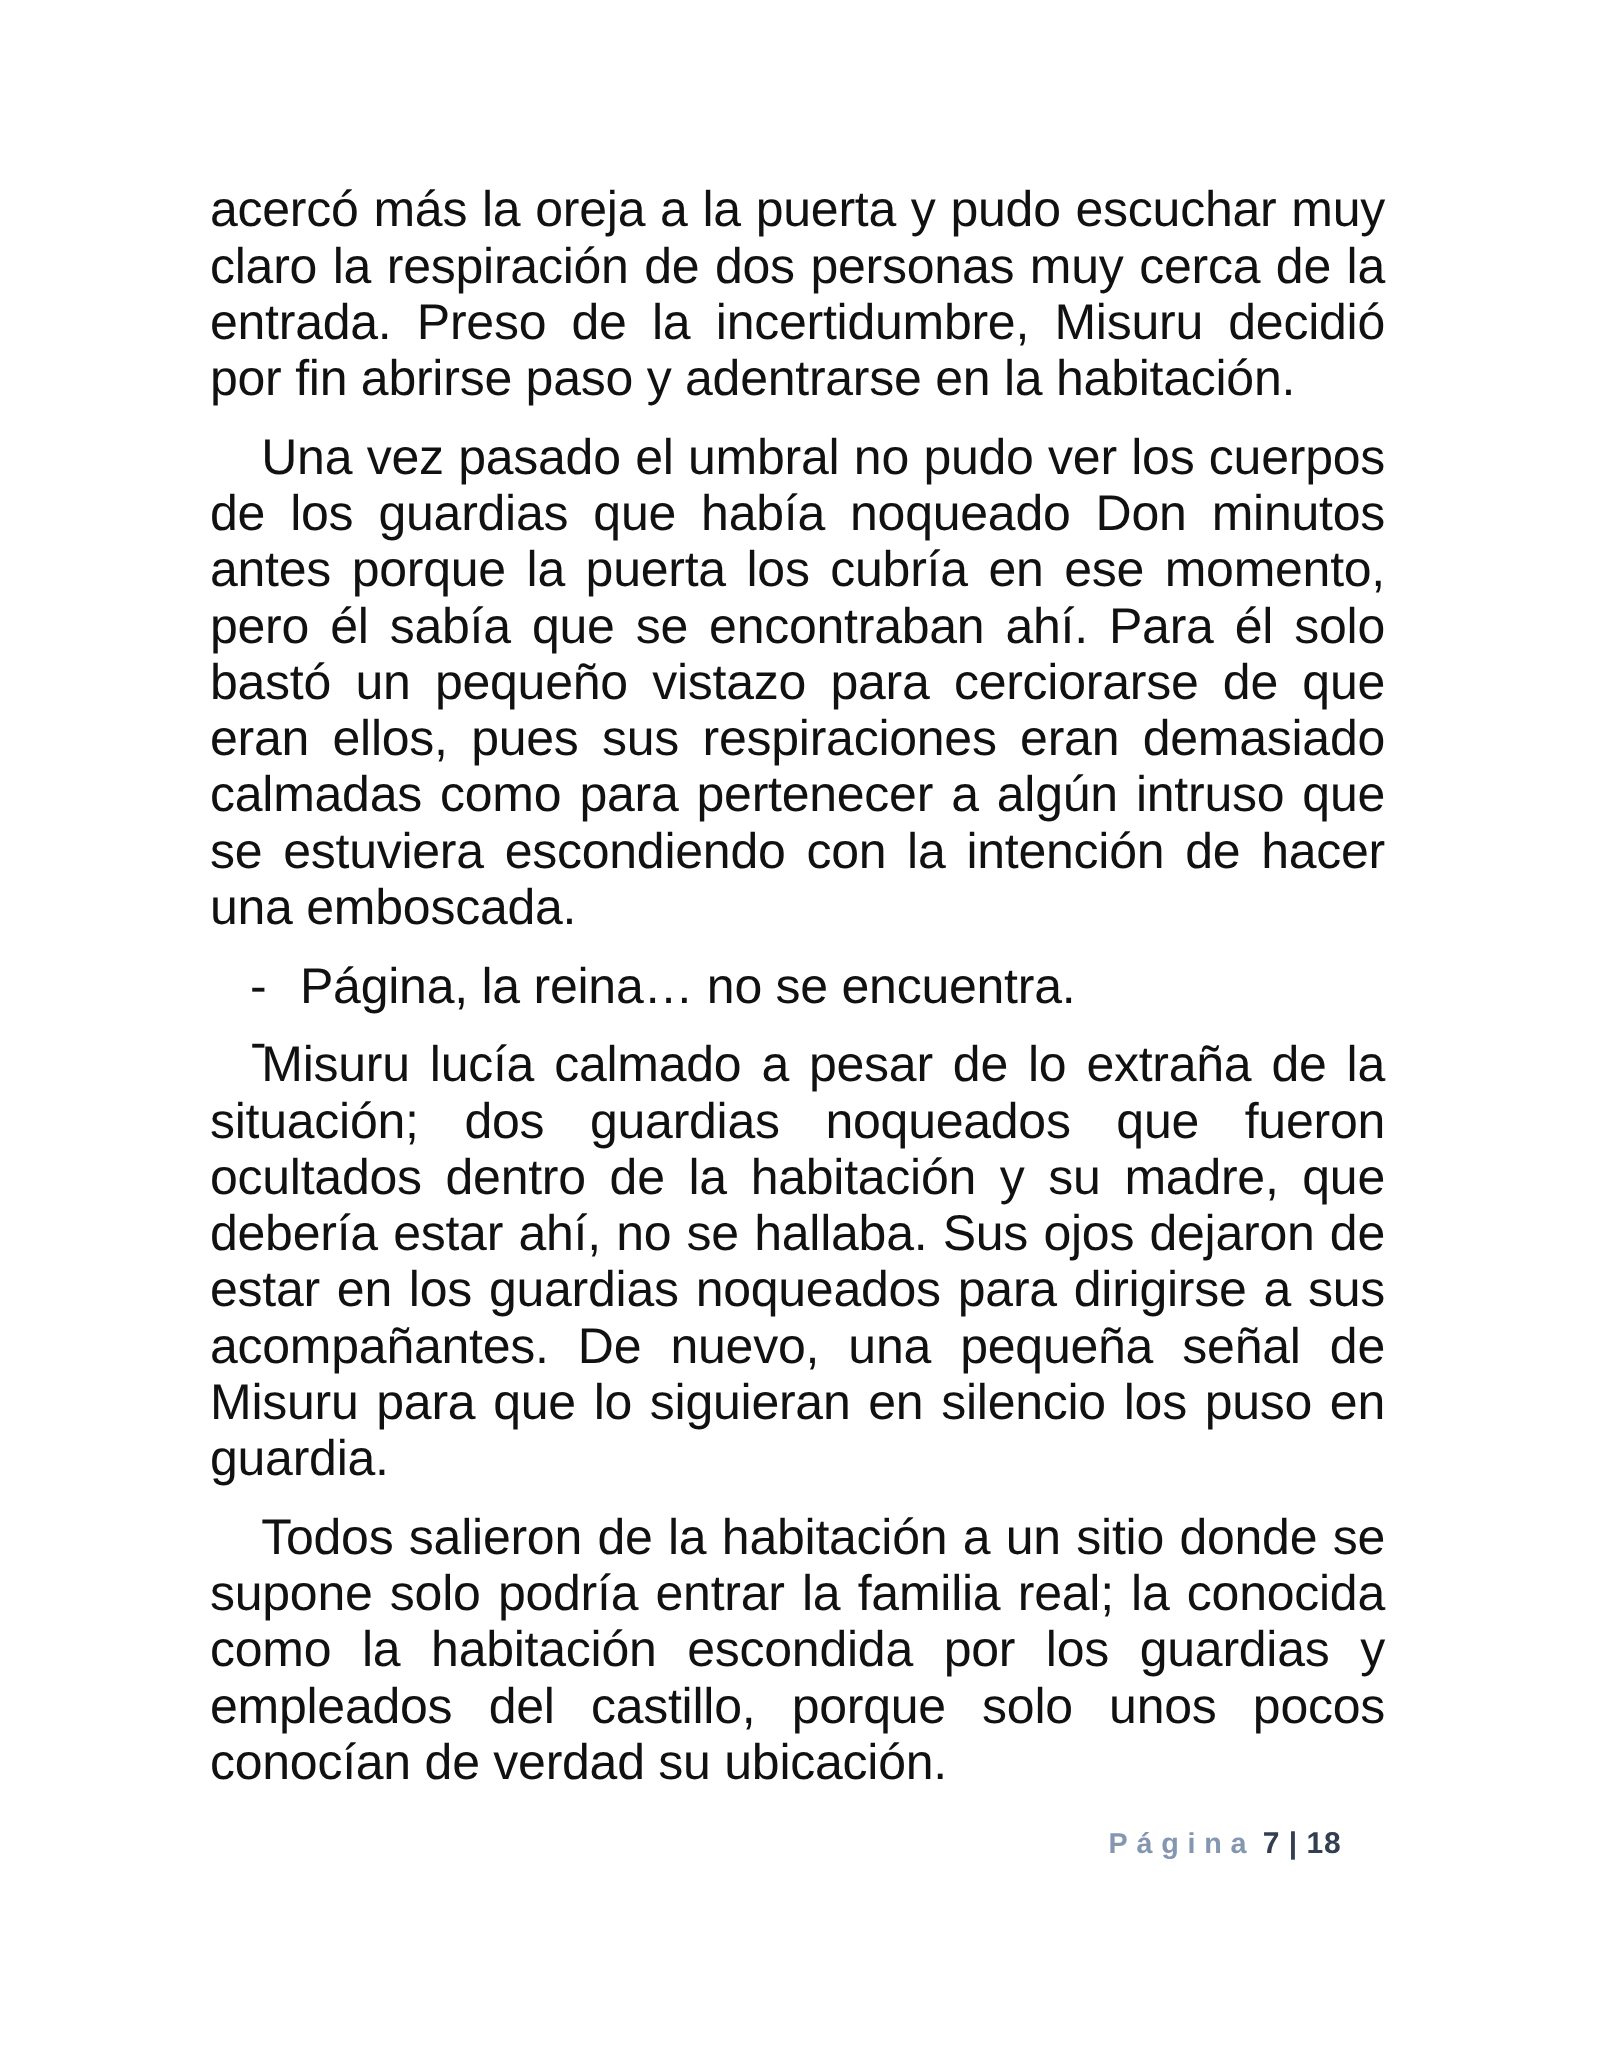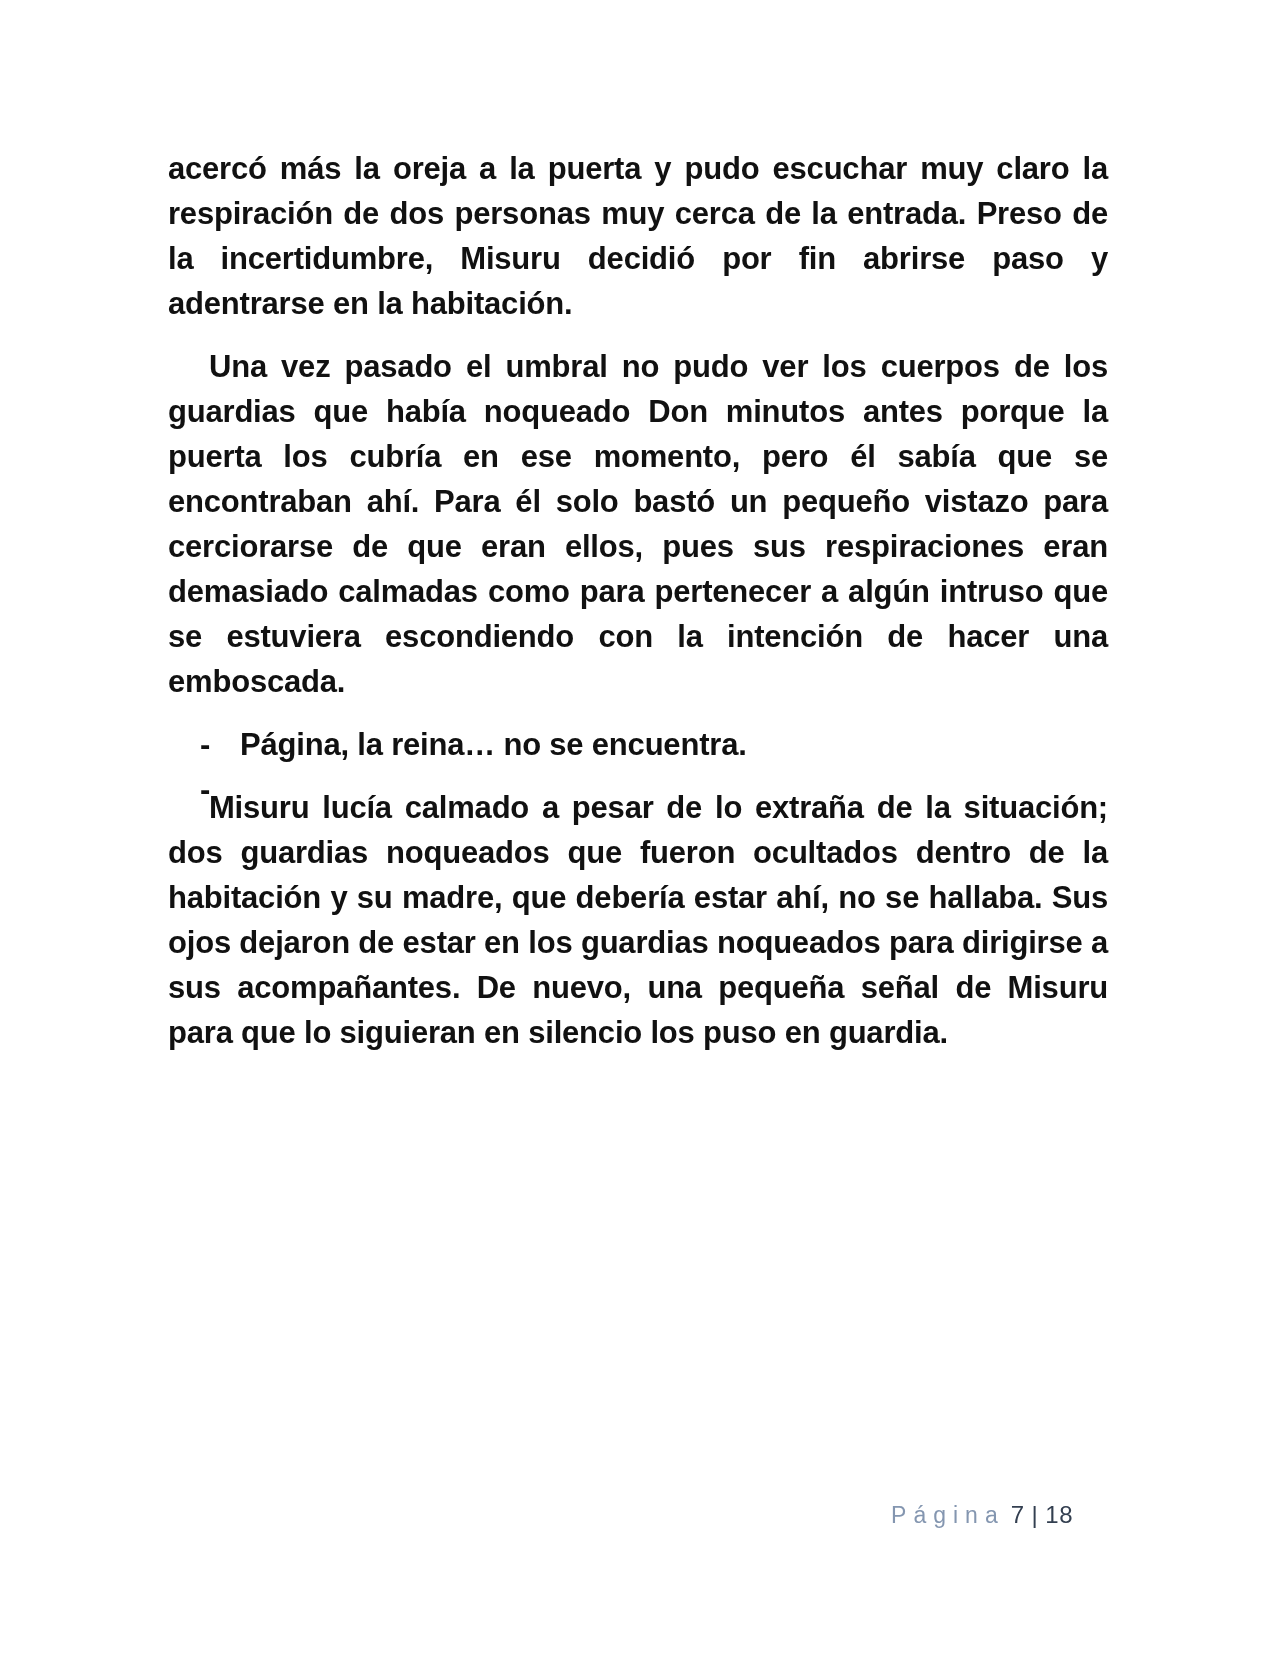--- a/index.html
+++ b/index.html
@@ -17,27 +17,26 @@
     font-family: "Liberation Sans", "DejaVu Sans", sans-serif;
   }
   .content {
     position: absolute;
     top: 146px;
     left: 168px;
     width: 940px;
   }
   .content p {
     margin: 0 0 18px 0;
-    font-size: 31px;
+    font-size: 40px;
     line-height: 45px;
     letter-spacing: -0.2px;
     color: var(--text-color, #111111);
     text-align: justify;
     text-justify: inter-word;
-    font-weight: bold;
   }
   .content p.indent {
     text-indent: 41px;
   }
   .content p.plain {
     text-indent: 0;
   }
   .content p.dialogue {
     position: relative;
     padding-left: 72px;
@@ -47,25 +46,26 @@
   .content p.dialogue.dialogue-end {
     margin-bottom: 18px;
   }
   .content p.dialogue .dash {
     position: absolute;
     left: 32px;
     top: 0;
   }
   .footer {
     position: absolute;
-    top: 1499px;
+    top: 1458px;
     right: 207px;
     white-space: nowrap;
     font-size: 23px;
     line-height: 32px;
+    font-weight: bold;
   }
   .footer .label {
     color: var(--footer-label-color, #8496B0);
     letter-spacing: 7px;
   }
   .footer .nums {
     color: var(--footer-number-color, #333F50);
     font-size: 24px;
     letter-spacing: 0.5px;
     margin-left: 6px;
@@ -78,19 +78,20 @@
 <body>
 
 <div class="page">
 
   <main class="content" id="content">
       <p class="plain">acercó más la oreja a la puerta y pudo escuchar muy claro la respiración de dos personas muy cerca de la entrada. Preso de la incertidumbre, Misuru decidió por fin abrirse paso y adentrarse en la habitación.</p>
       <p class="indent">Una vez pasado el umbral no pudo ver los cuerpos de los guardias que había noqueado Don minutos antes porque la puerta los cubría en ese momento, pero él sabía que se encontraban ahí. Para él solo bastó un pequeño vistazo para cerciorarse de que eran ellos, pues sus respiraciones eran demasiado calmadas como para pertenecer a algún intruso que se estuviera escondiendo con la intención de hacer una emboscada.</p>
       <p class="dialogue"><span class="dash">-</span><span>Página, la reina… no se encuentra.</span></p>
       <p class="dialogue dialogue-end"><span class="dash">-</span></p>
       <p class="indent">Misuru lucía calmado a pesar de lo extraña de la situación; dos guardias noqueados que fueron ocultados dentro de la habitación y su madre, que debería estar ahí, no se hallaba. Sus ojos dejaron de estar en los guardias noqueados para dirigirse a sus acompañantes. De nuevo, una pequeña señal de Misuru para que lo siguieran en silencio los puso en guardia.</p>
+      <p class="indent">Todos salieron de la habitación a un sitio donde se supone solo podría entrar la familia real; la conocida como la habitación escondida por los guardias y empleados del castillo, porque solo unos pocos conocían de verdad su ubicación.</p>
     </main>
 
   <footer class="footer">
     <span class="label">Página</span><span class="nums"><span>7</span><span class="sep">|</span><span>18</span></span>
   </footer>
 
 </div>
 
 </body></html>

